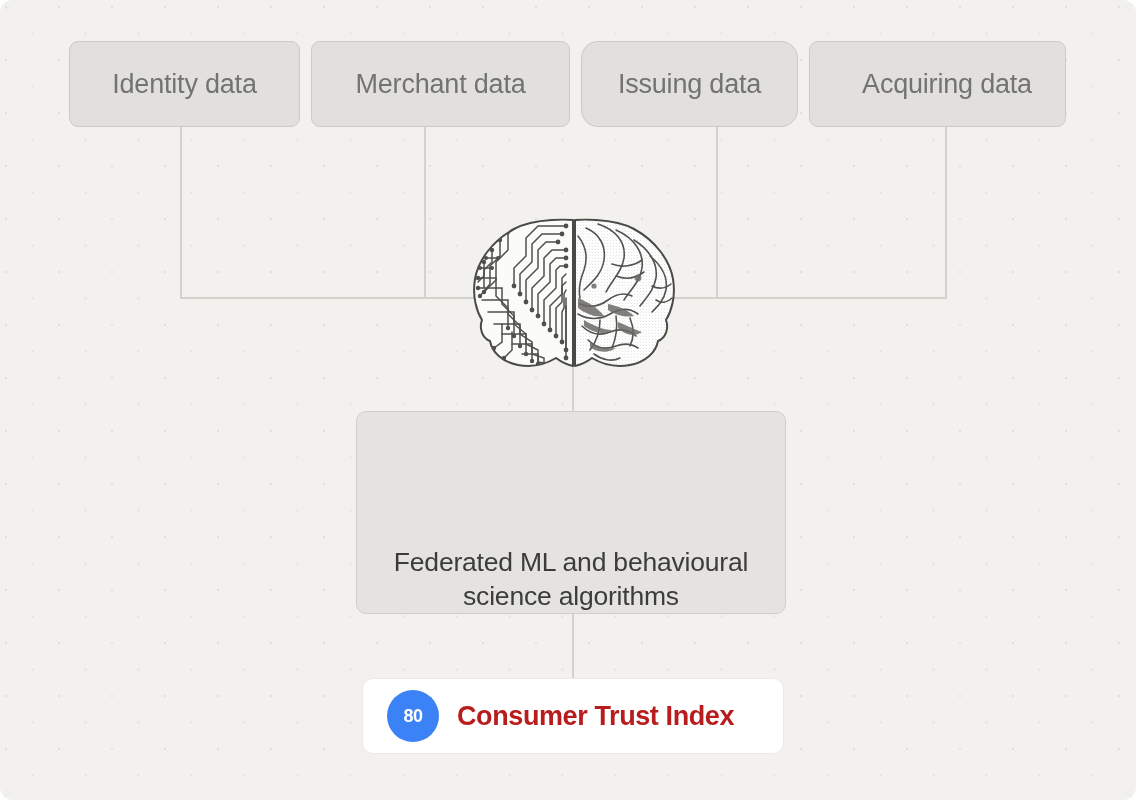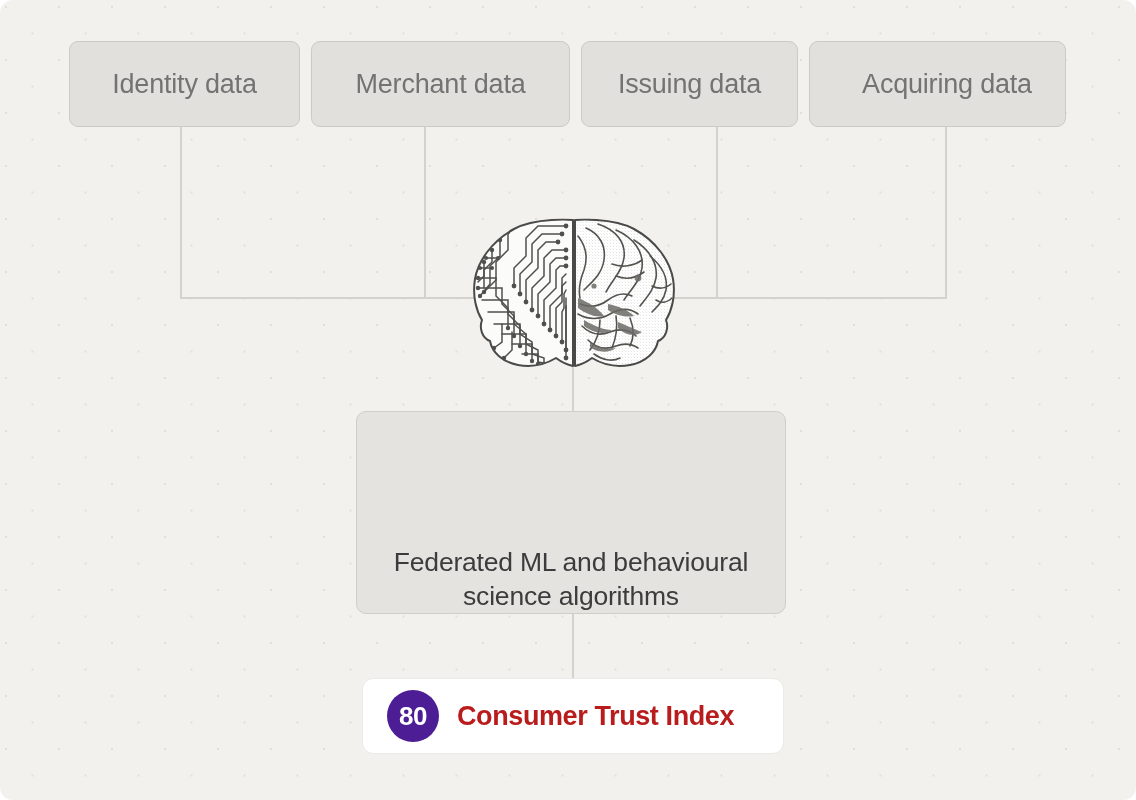--- a/index.html
+++ b/index.html
@@ -56,21 +56,21 @@
     display: flex;
     align-items: center;
     justify-content: center;
     color: #737373;
     font-size: 27px;
     letter-spacing: -0.2px;
     white-space: nowrap;
   }
   .src-box.b0 { left: 69px;  width: 231px; }
   .src-box.b1 { left: 311px; width: 259px; }
-  .src-box.b2 { left: 581px; width: 217px; }
+  .src-box.b2 { left: 581px; width: 217px; border-radius: 17px; }
   .src-box.b3 { left: 809px; width: 257px; padding-left: 19px; }
 
   
   #brain-illustration {
     position: absolute;
     left: 466px;
     top: 216px;
     width: 216px;
     height: 154px;
   }
@@ -110,26 +110,26 @@
     border: 1px solid #eceae6;
     border-radius: 11px;
     display: flex;
     align-items: center;
     padding-left: 24px;
   }
   #score-badge {
     width: 52px;
     height: 52px;
     border-radius: 50%;
-    background: #4c1d95;
+    background: #3b82f6;
     color: #ffffff;
     display: flex;
     align-items: center;
     justify-content: center;
-    font-size: 26px;
+    font-size: 18px;
     font-weight: 600;
     letter-spacing: -0.5px;
     flex: 0 0 auto;
   }
   #result-label {
     margin-left: 18px;
     color: #b91c1c;
     font-size: 27px;
     font-weight: 700;
     letter-spacing: -0.4px;

